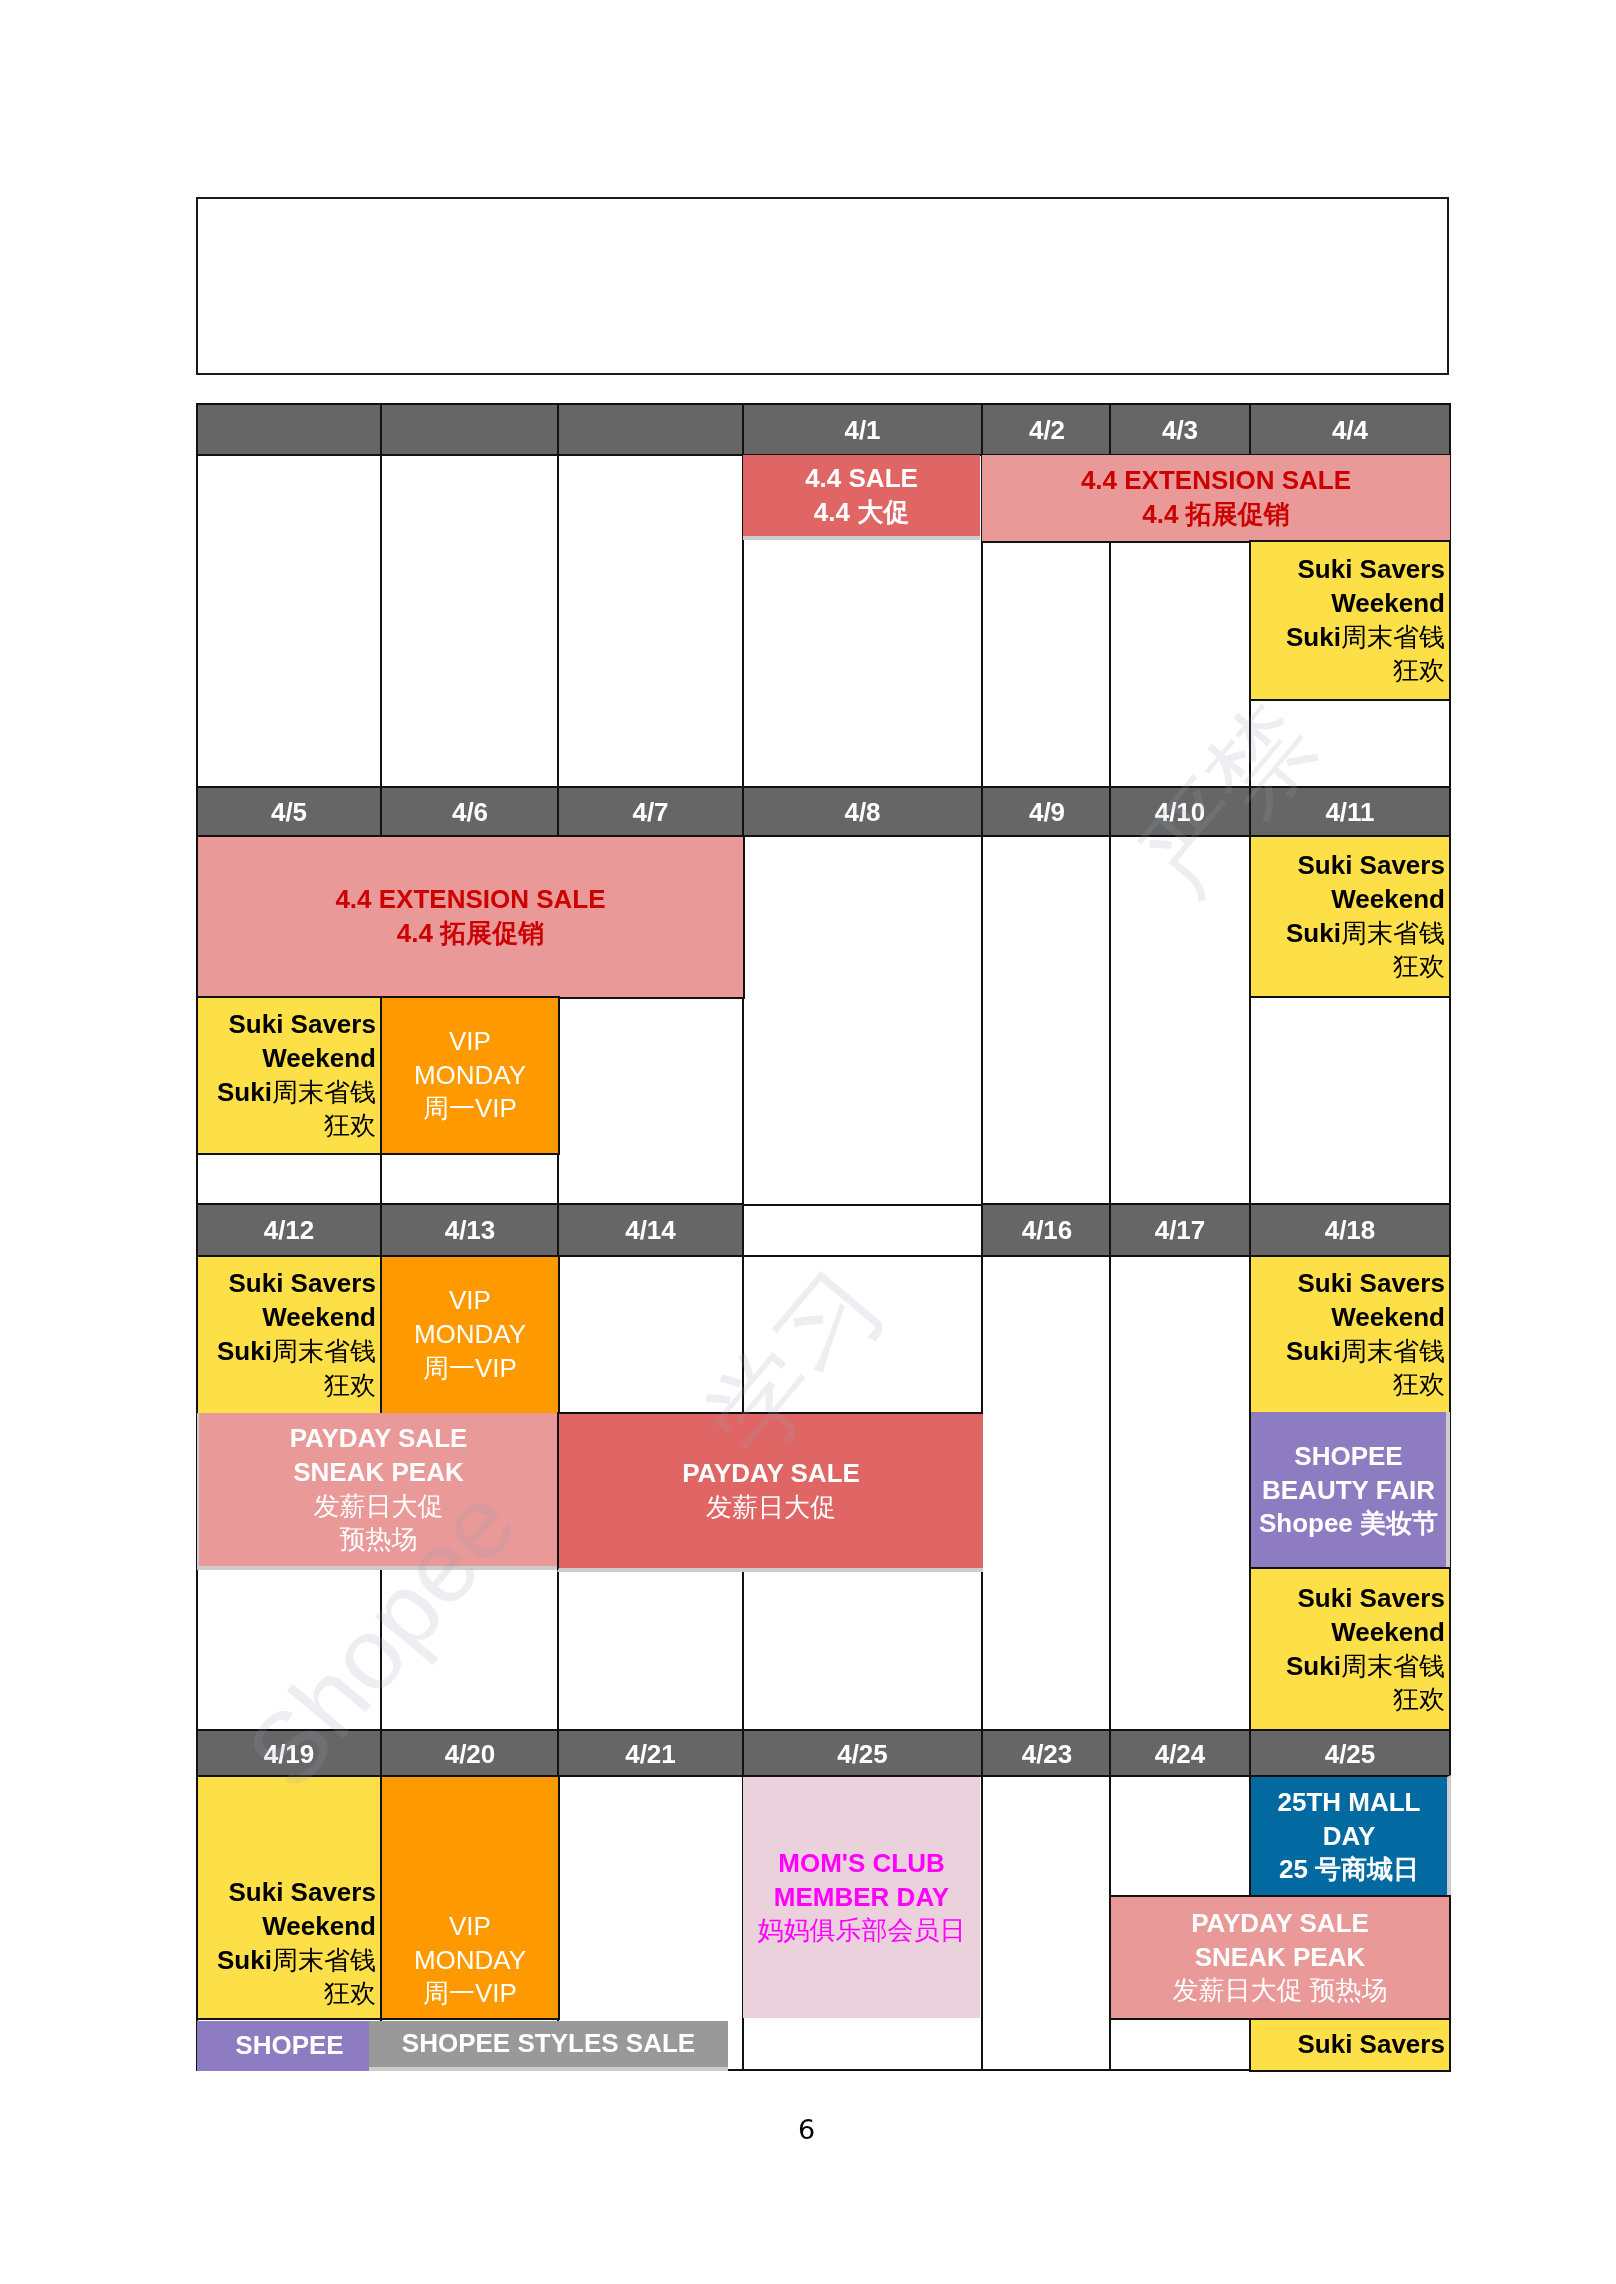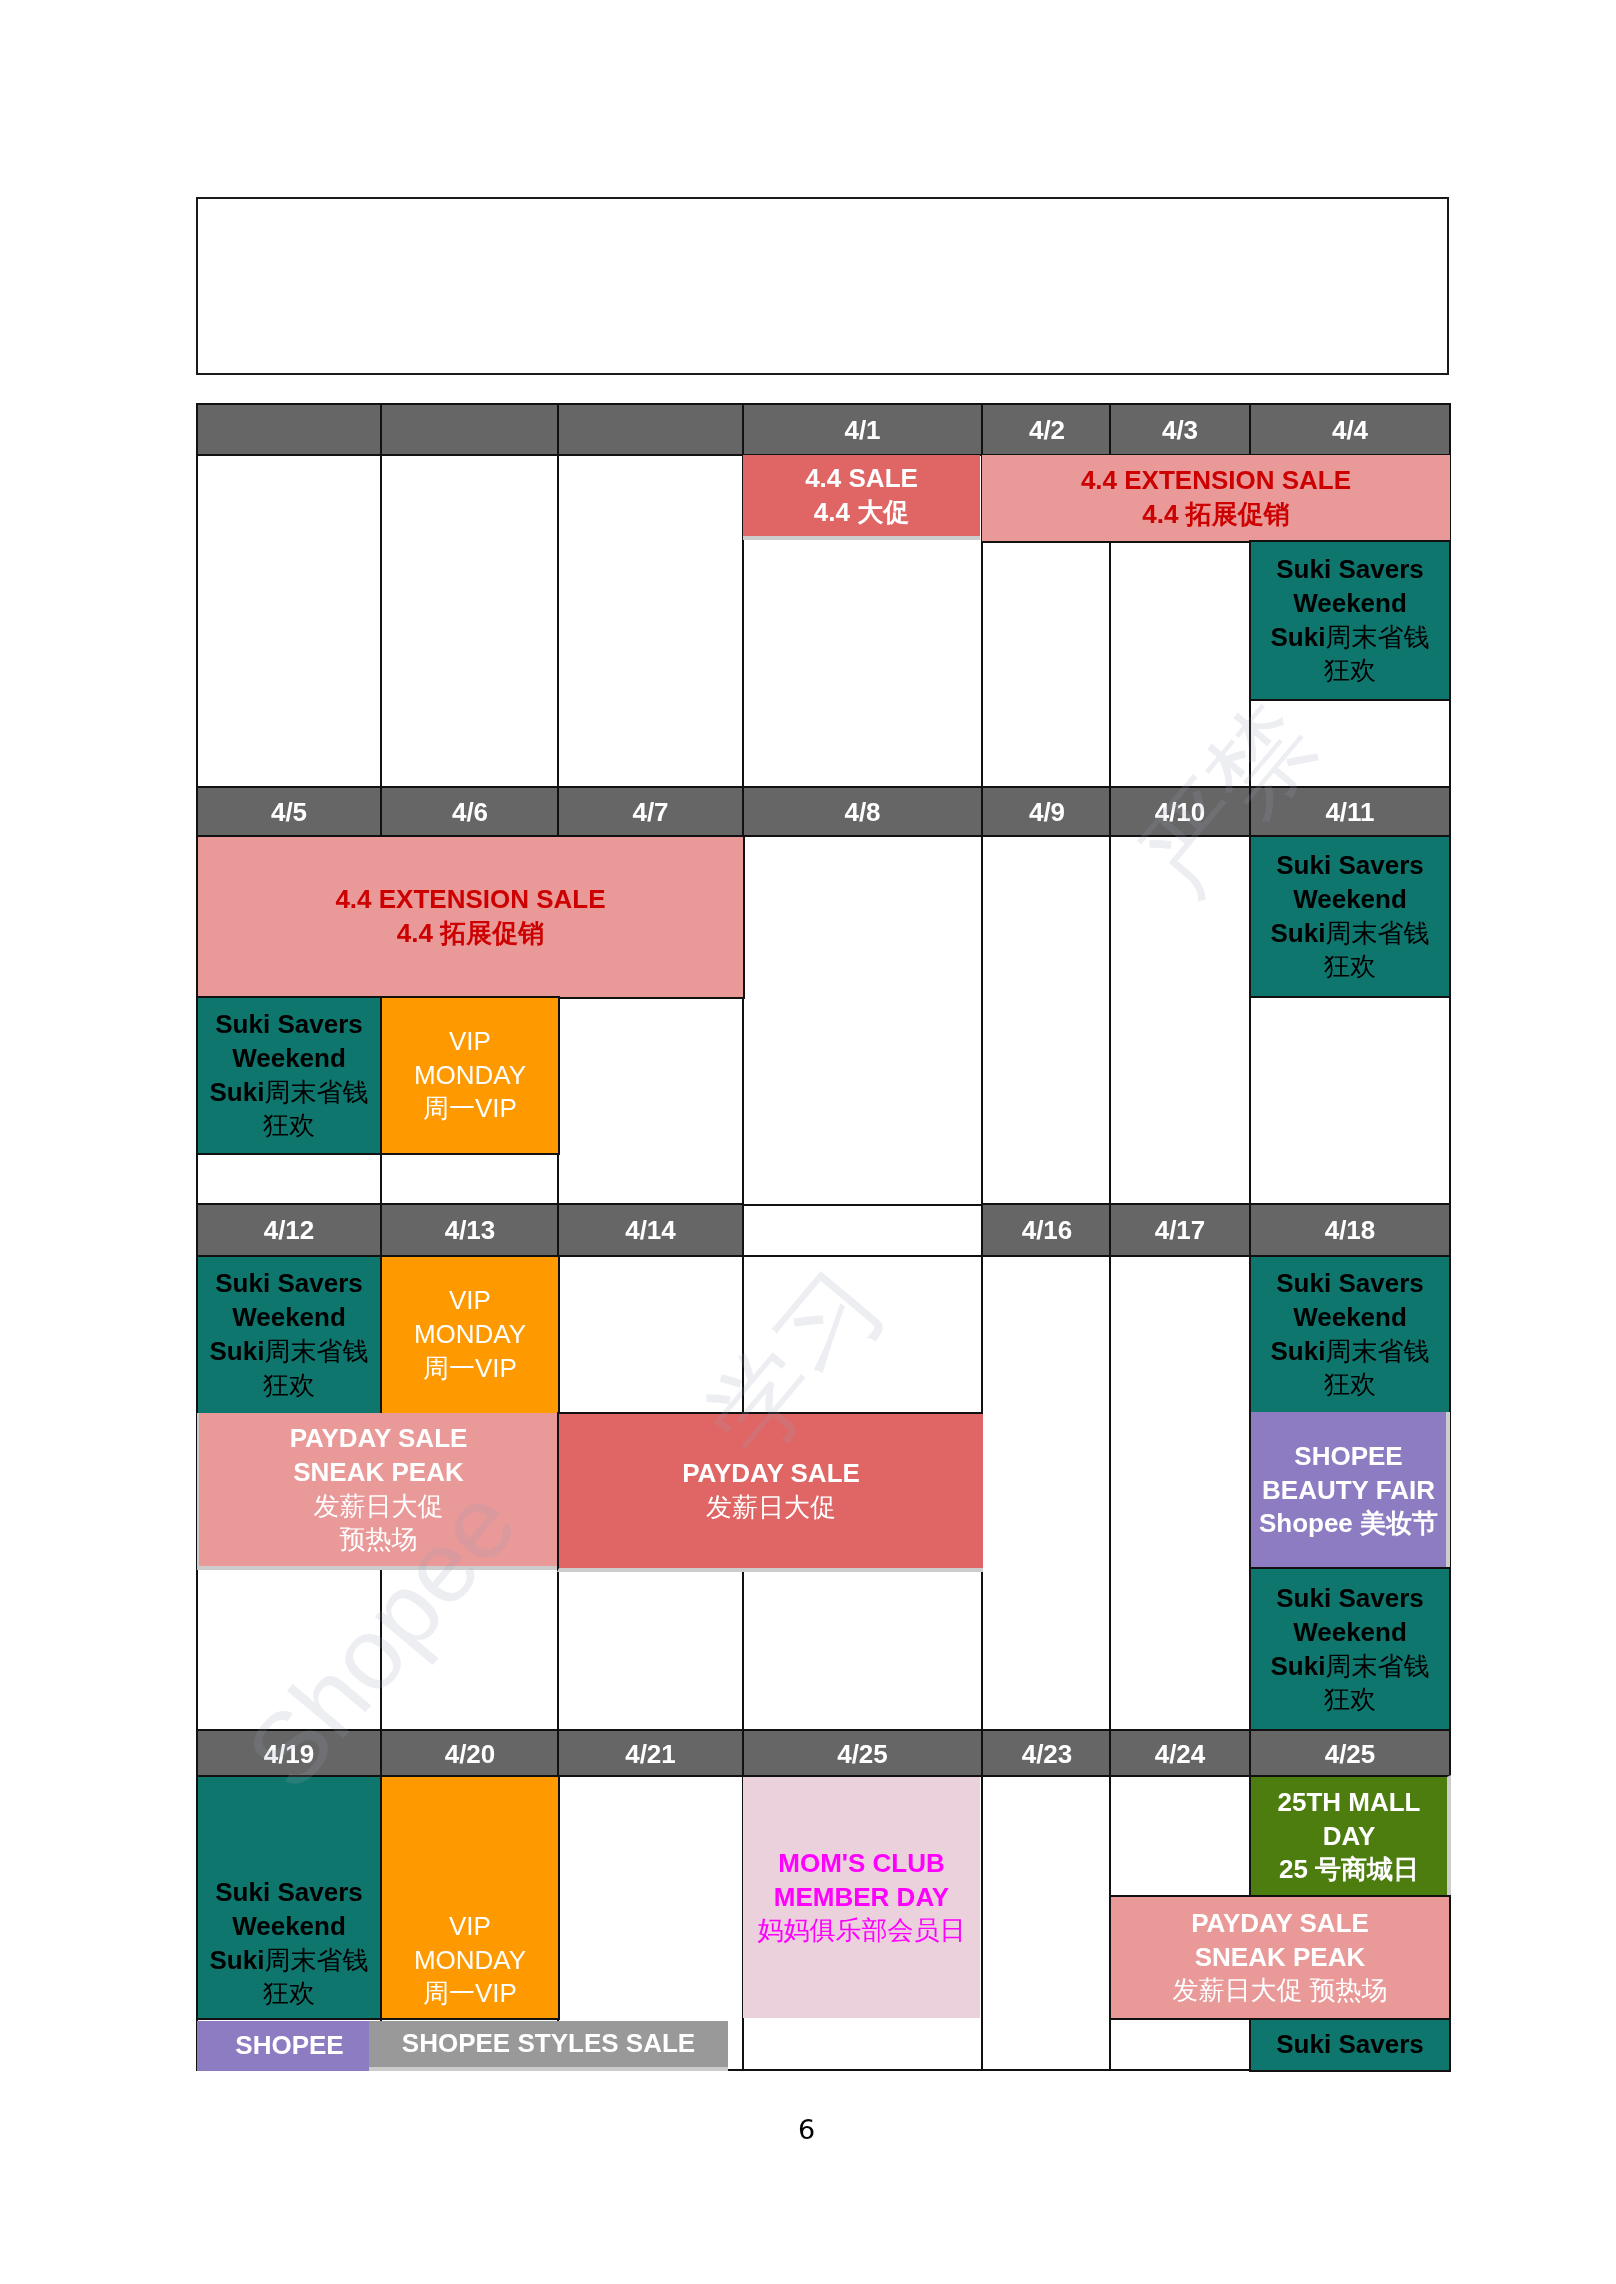--- a/index.html
+++ b/index.html
@@ -14,27 +14,27 @@
              border-left:2.7px solid #1a1a1a; box-sizing:border-box; }
   .weekday:first-child { border-left:none; }
 
   .cell { position:absolute; box-sizing:border-box; border:2.7px solid #111; background:#fff; }
   .hdr { position:absolute; box-sizing:border-box; background:#666666; border:2.7px solid #111; color:#fff;
          font-weight:bold; font-size:26px; display:flex; align-items:center; justify-content:center; }
   .ev { position:absolute; box-sizing:border-box; display:flex; flex-direction:column; align-items:center; justify-content:center;
         text-align:center; line-height:1.3; font-size:26px; padding:0 4.1px; }
   .ev span { display:block; }
   .b { font-weight:bold; }
-  .suki { background:#0f766e; color:#000; border:2.7px solid #111; }
+  .suki { background:#fde047; color:#000; border:2.7px solid #111;align-items:flex-end; }
   .vip { background:#ff9900; color:#fff; border:2.7px solid #111; }
   .sale-dark { background:#e06666; color:#fff; }
   .sale-light { background:#ea9999; color:#cc0000; }
   .payday-pre { background:#ea9999; color:#fff; }
   .beauty { background:#8e7cc3; color:#fff; }
-  .mall { background:#4d7c0f; color:#fff; border:2.7px solid #111; }
+  .mall { background:#0369a1; color:#fff; border:2.7px solid #111; }
   .mom { background:#ead1dc; color:#ff00ff; }
   .styles { background:#999999; color:#fff; }
   .watermark { position:absolute; color:rgba(150,160,180,0.18); font-size:102px; font-weight:normal; white-space:nowrap;
                transform:rotate(-50deg); transform-origin:left top; pointer-events:none; }
   .page-num { position:absolute; left:793px; top:2114px; width:27px; text-align:center; font-size:27px; color:#000;
               font-family:"DejaVu Sans", sans-serif; }
 </style>
 </head>
 <body>
 

